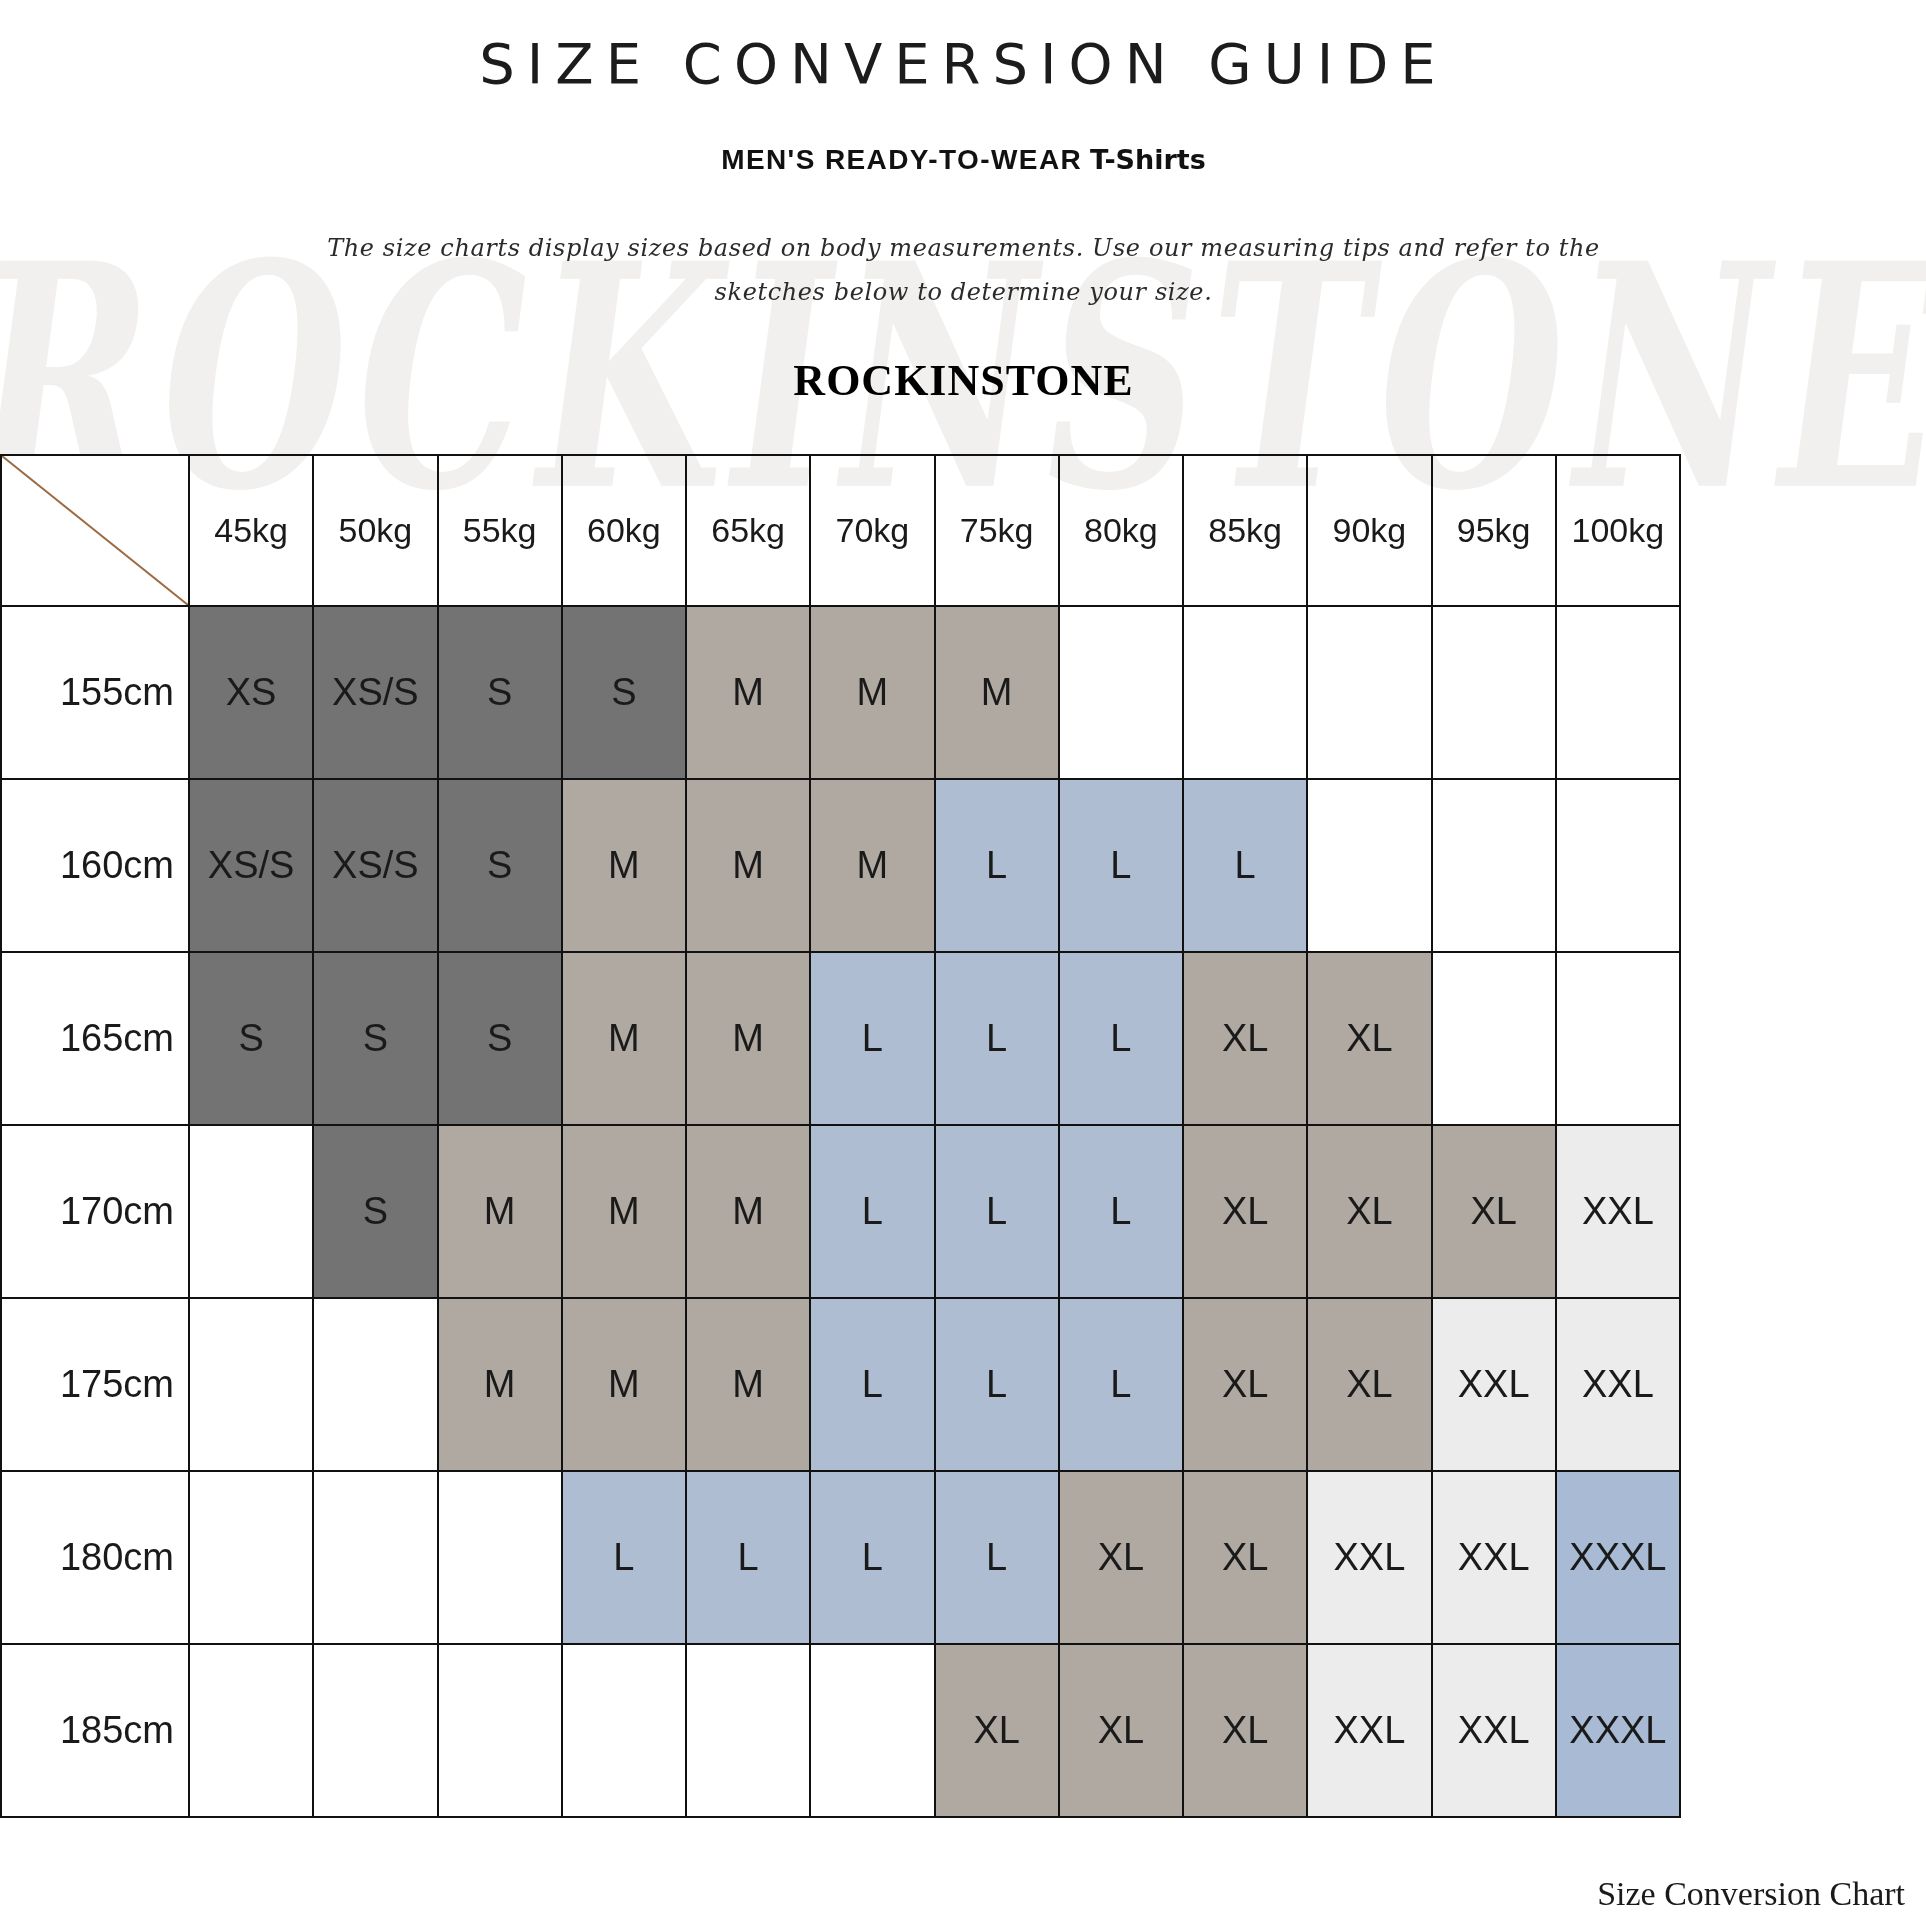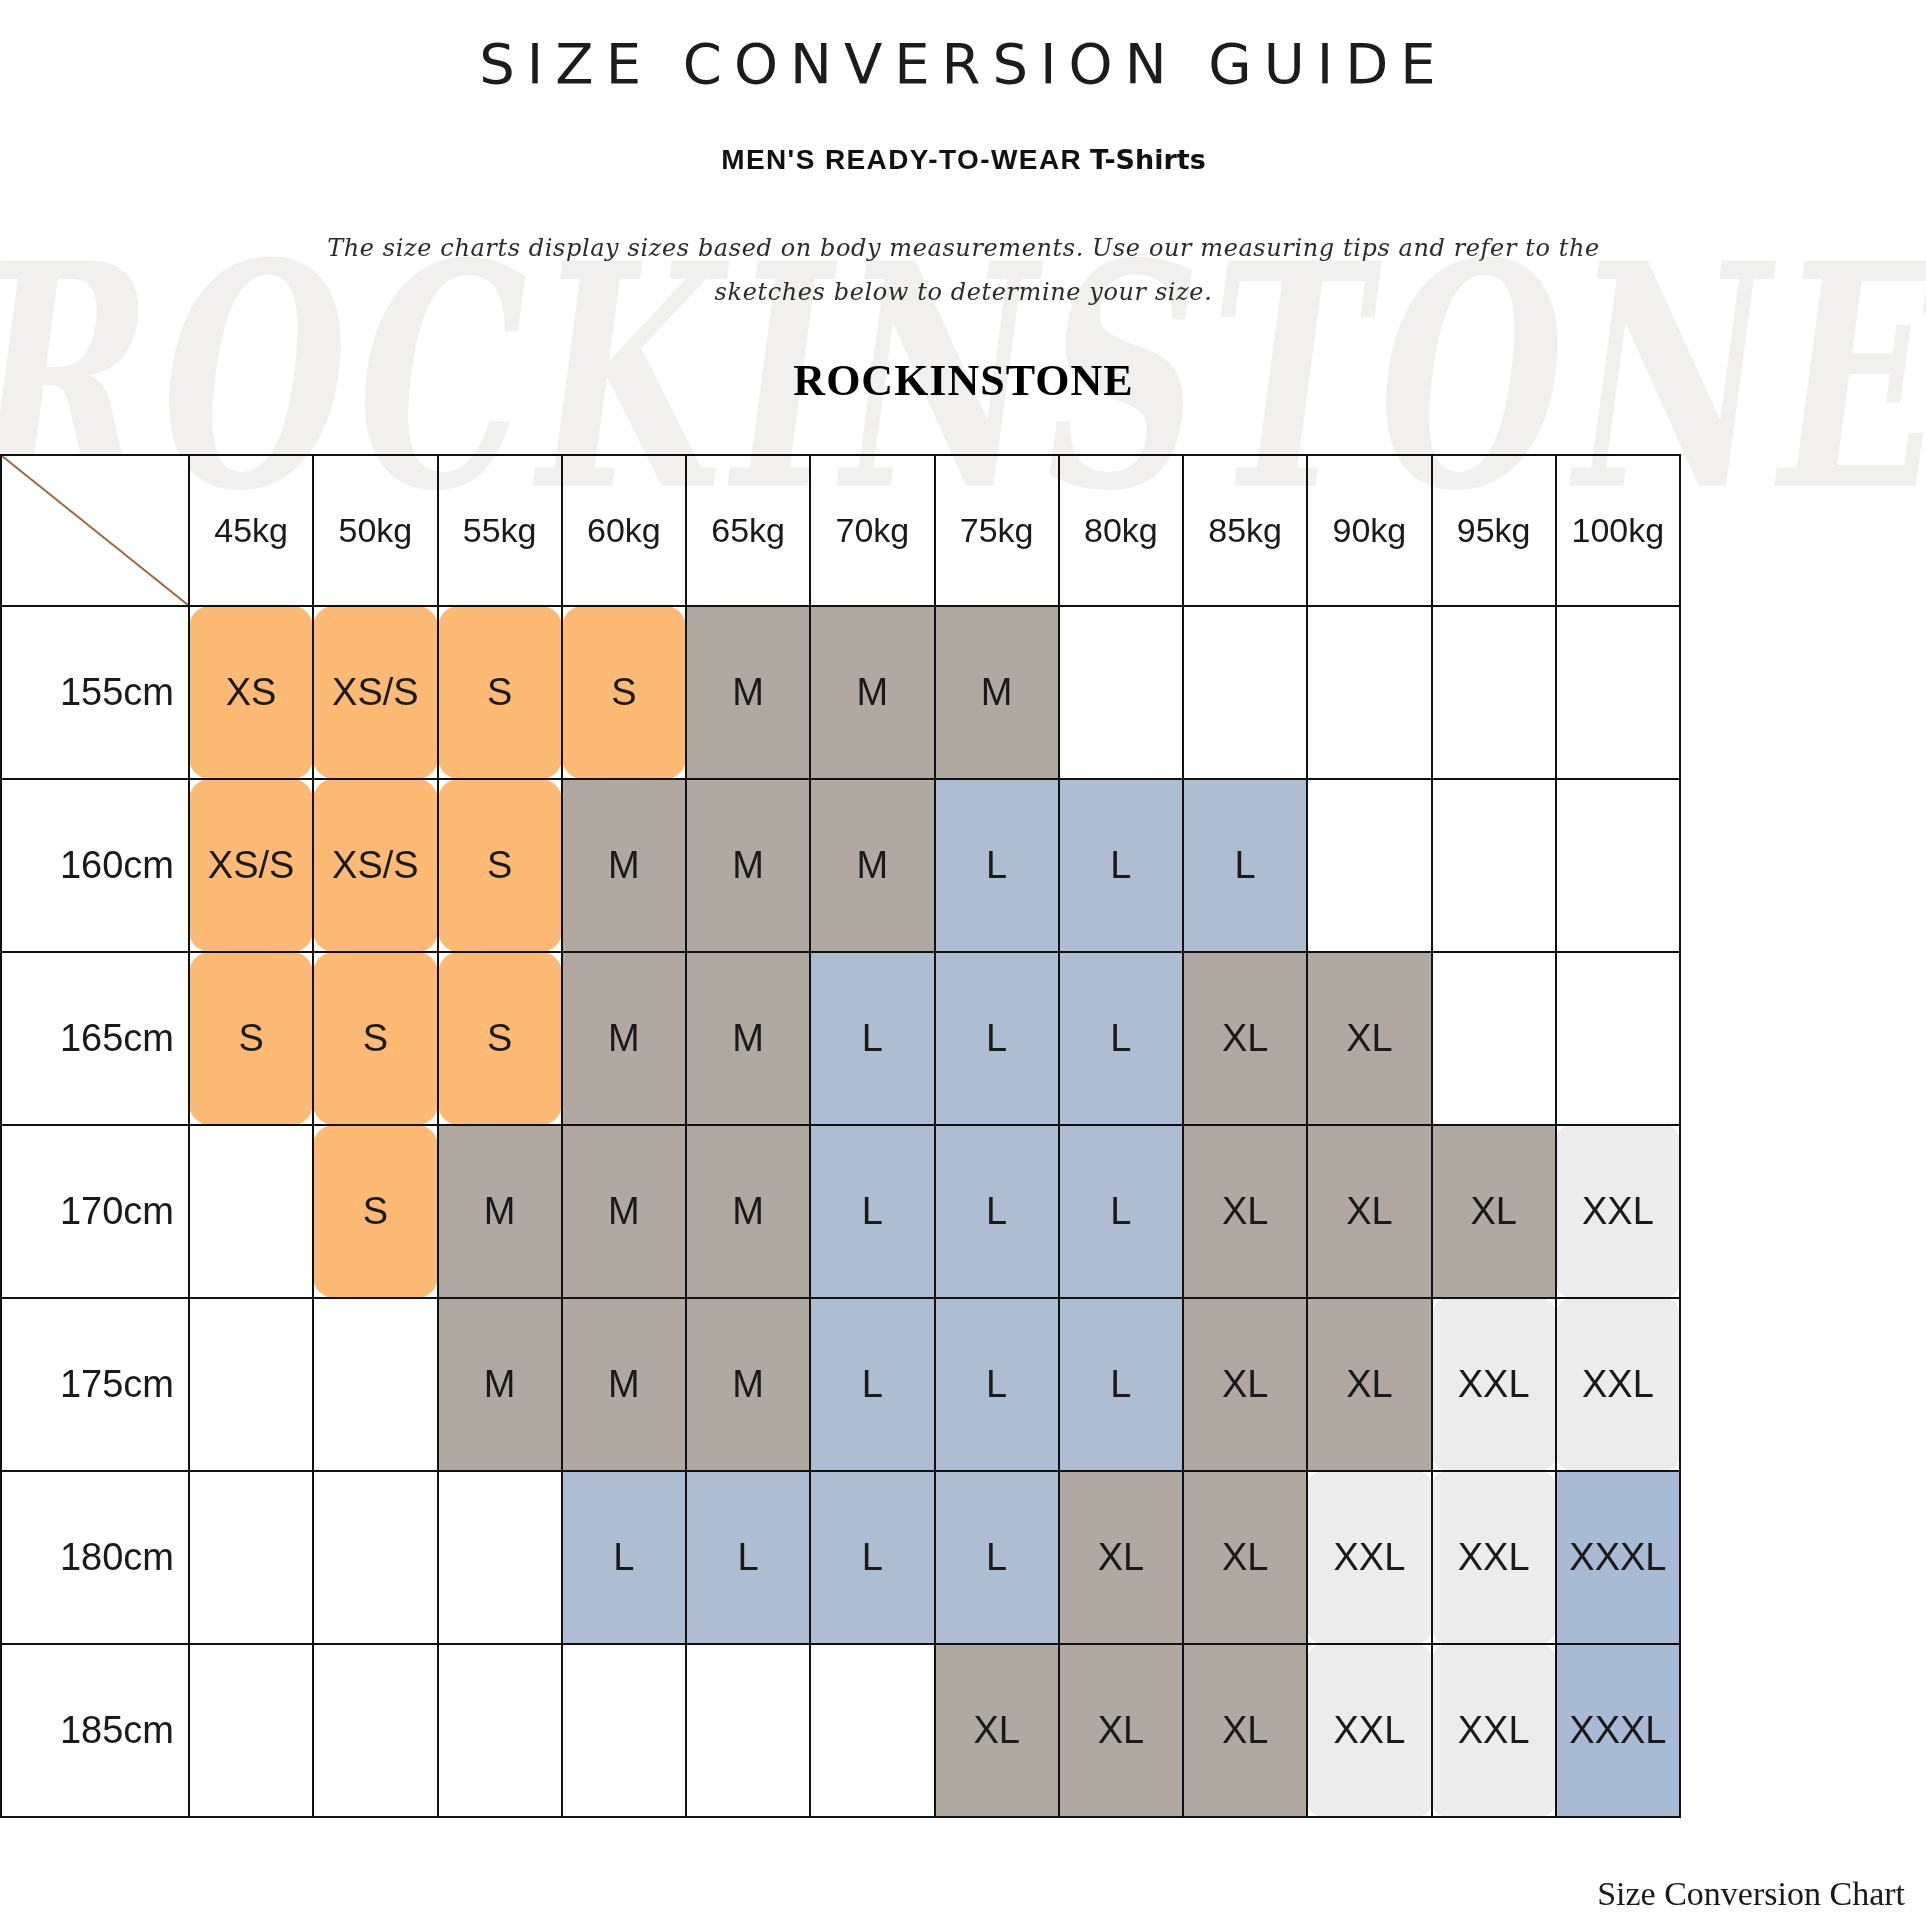--- a/index.html
+++ b/index.html
@@ -131,24 +131,24 @@
 
   
   #corner {
     position: relative;
     background: #fff;
   }
   #corner svg { display: block; width: 100%; height: 100%; }
 
   
   .c-empty { background: #ffffff; }
-  .c-light { background: #fdba74; border-radius: 21px; }
+  .c-light { background: #737373; }
   .c-gray  { background: #b0a9a2; }
   .c-blue  { background: #aebdd1; }
-  .c-xxl   { background: #ececec; border-radius: 16px; }
+  .c-xxl   { background: #ececec; }
   .c-xxxl  { background: #a8bad4; }
 
   
   #footer {
     position: absolute;
     right: 22px;
     bottom: 14px;
     font-family: "Liberation Serif", serif;
     font-size: 34px;
     color: #1a1a1a;

